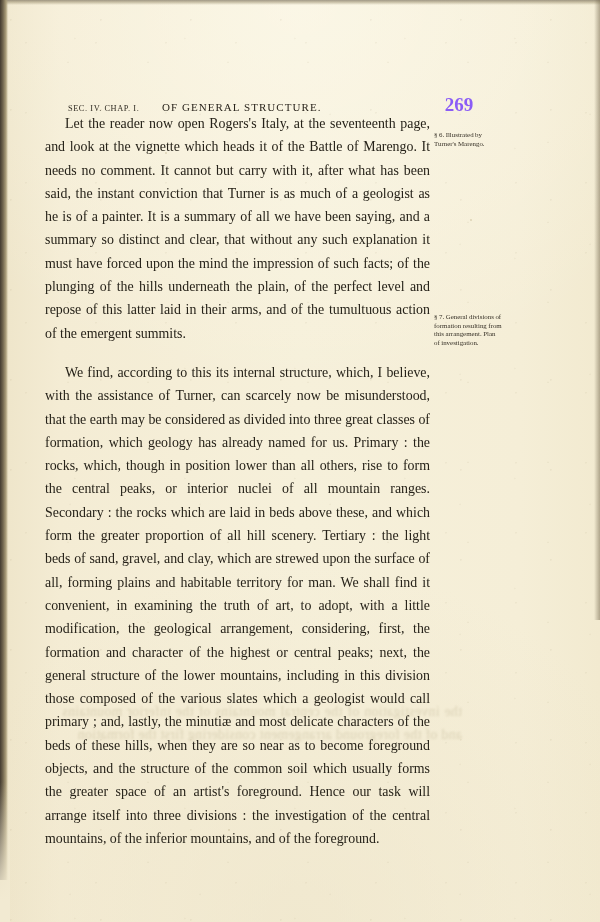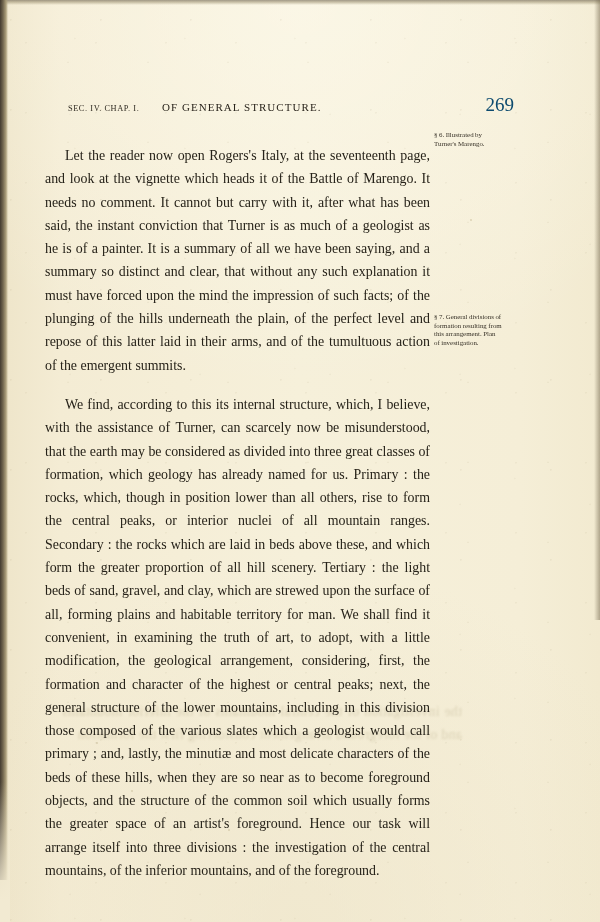--- a/index.html
+++ b/index.html
@@ -115,30 +115,31 @@
     letter-spacing: 1.05px;
     text-transform: uppercase;
     color: #2a251d;
     white-space: nowrap;
   }
   .runhead-page {
     position: absolute;
     left: 360px;
     top: -6px;
     width: 110px;
-    text-align: right;
+    text-align: center;
     font-size: 19px;
-    color: #0c4a6e;
+    color: #8b5cf6;
+    font-weight: bold;
   }
 
   
   .col {
     position: absolute;
     left: 45px;
-    top: 144px;
+    top: 112px;
     width: 385px;
   }
   .para {
     margin: 0;
     font-size: 13.9px;
     line-height: 23.3px;
     text-align: justify;
     text-justify: inter-word;
     color: #262219;
     hyphens: none;

